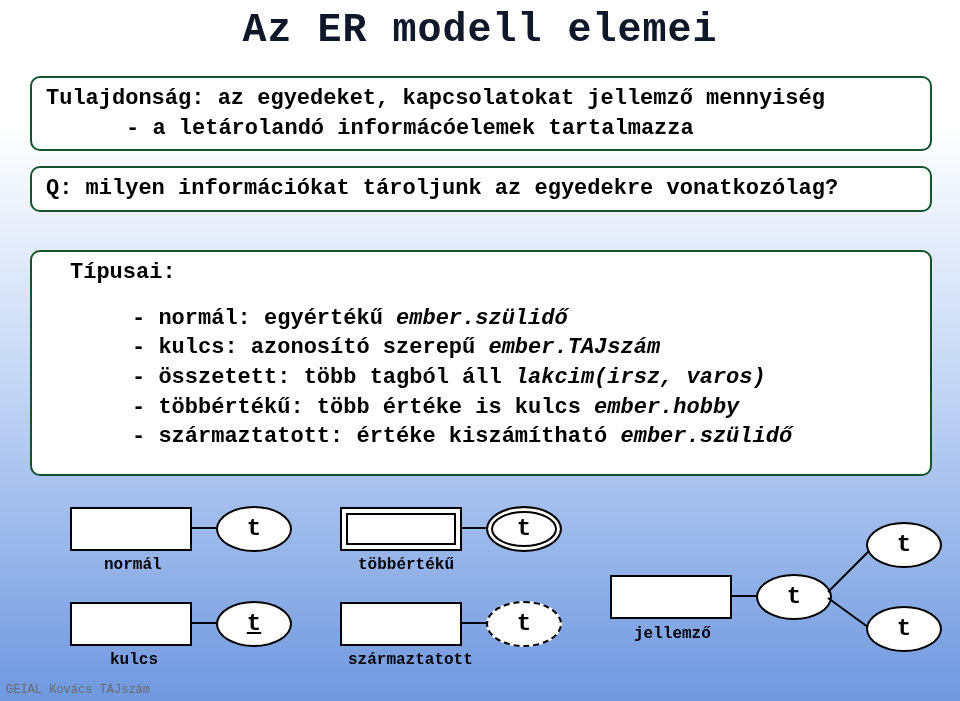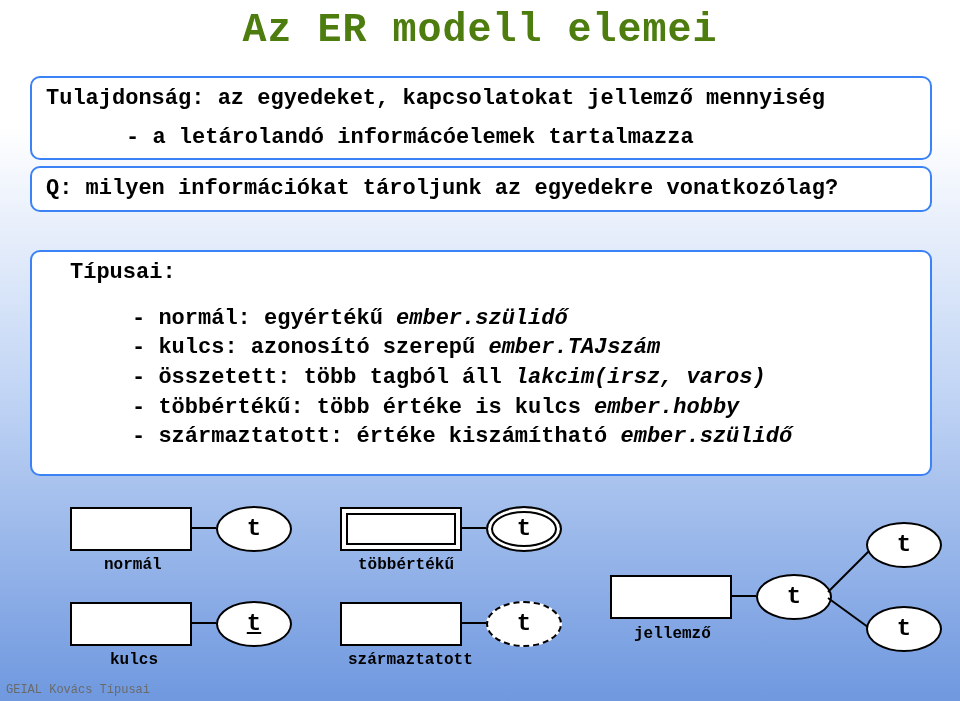--- a/index.html
+++ b/index.html
@@ -14,26 +14,26 @@
     position: relative;
     overflow: hidden;
   }
   .title {
     position: absolute;
     top: 8px;
     left: 0;
     right: 0;
     text-align: center;
     font-size: 40px;
-    color: #4d7c0f;
+    color: #0f172a;
     letter-spacing: 1px;
   }
   .box {
     position: absolute;
-    border: 2px solid #3b82f6;
+    border: 2px solid #14532d;
     border-radius: 10px;
     background: #fff;
     padding: 6px 14px;
     font-size: 22px;
     line-height: 1.35;
   }
   .box1 { top: 76px;  left: 30px; width: 870px; }
   .box2 { top: 166px; left: 30px; width: 870px; }
   .box3 { top: 250px; left: 30px; width: 870px; }
 
@@ -93,21 +93,21 @@
   svg.conn { position: absolute; overflow: visible; }
   svg.conn line { stroke: #000; stroke-width: 2; }
 </style>
 </head>
 <body>
 
 <div class="title">Az ER modell elemei</div>
 
 <div class="box box1">
   <div>Tulajdonság: az egyedeket, kapcsolatokat jellemző mennyiség</div>
-  <div style="padding-left:80px;margin-top:9px;">- a letárolandó informácóelemek tartalmazza</div>
+  <div style="padding-left:80px;">- a letárolandó informácóelemek tartalmazza</div>
 </div>
 
 <div class="box box2">
   <span>Q: milyen információkat tároljunk az egyedekre vonatkozólag?</span>
 </div>
 
 <div class="box box3">
   <span class="types-heading">Típusai:</span>
   <ul class="types-list">
     <li>
@@ -167,13 +167,13 @@
   <line x1="8" y1="68" x2="52" y2="100"></line>
 </svg>
 <div class="oval" style="top:522px; left:866px;">
   <span>t</span>
 </div>
 <div class="oval" style="top:606px; left:866px;">
   <span>t</span>
 </div>
 <div class="label" style="top:625px; left:634px;">jellemző</div>
 
-<div class="footer-author">GEIAL Kovács Típusai</div>
+<div class="footer-author">GEIAL Kovács TAJszám</div>
 
 </body></html>

